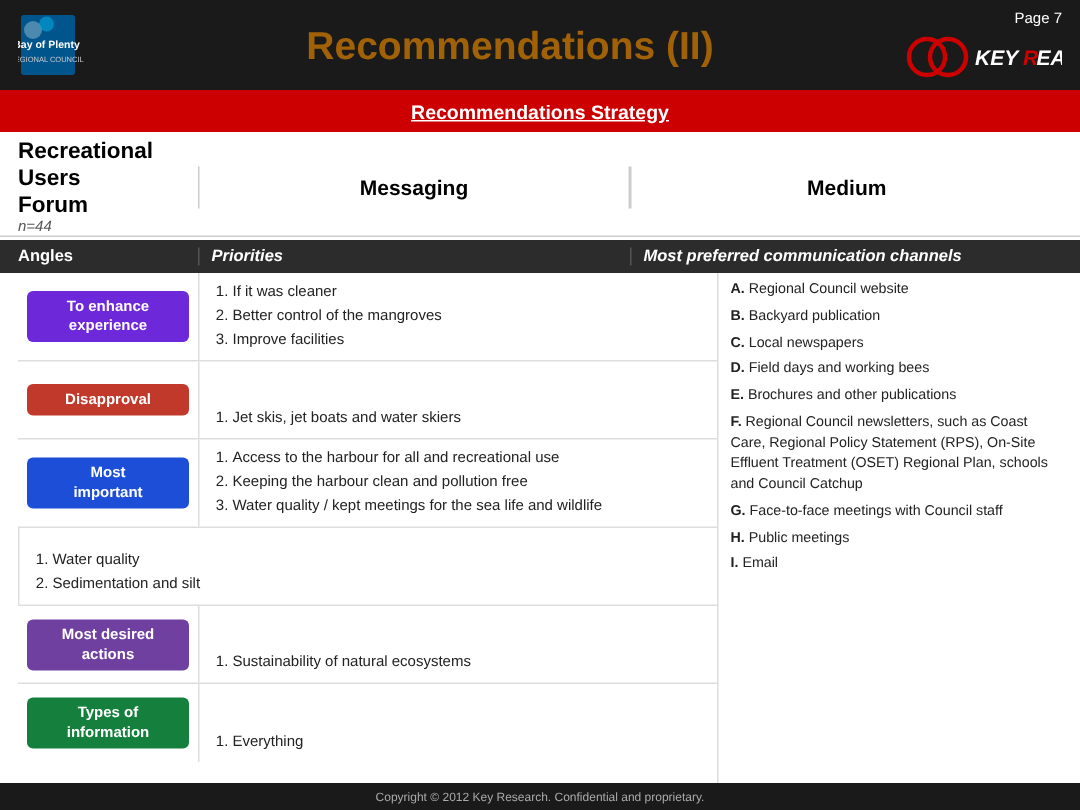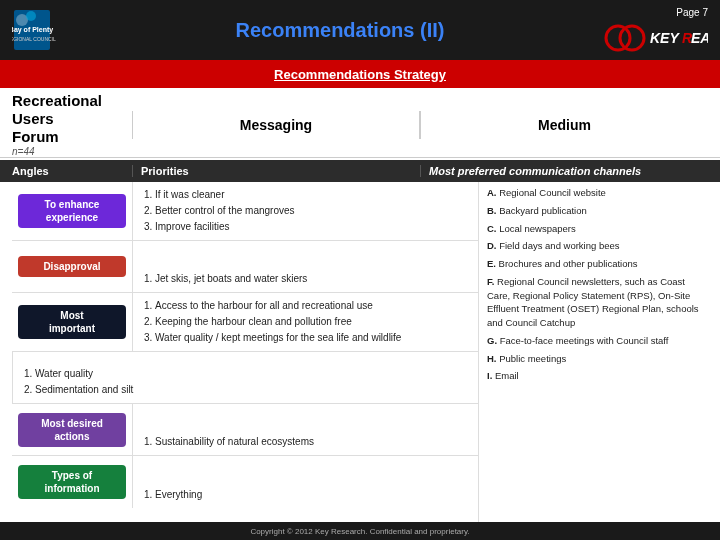--- a/index.html
+++ b/index.html
@@ -76,21 +76,21 @@
       color: #fff;
       font-size: 10px;
       font-weight: bold;
       text-align: center;
       padding: 4px 8px;
       width: 100%;
       line-height: 1.3;
     }
     .btn-green { background: #6d28d9; }
     .btn-red { background: #c0392b; }
-    .btn-blue { background: #0f172a; }
+    .btn-blue { background: #1d4ed8; }
     .btn-orange { background: #c87020; }
     .btn-purple { background: #7040a0; }
     .btn-teal { background: #15803d; }
 
     .priorities-cell {
       flex: 1;
       padding: 5px 8px;
       border-left: 1px solid #ddd;
       font-size: 10px;
       color: #222;
@@ -138,21 +138,21 @@
   <svg class="bop-logo" viewBox="0 0 80 44">
     <rect width="80" height="44" fill="#1a1a1a"></rect>
     <rect x="2" y="2" width="36" height="40" rx="2" fill="#00558c"></rect>
     <text x="19" y="24" font-size="7" fill="#fff" text-anchor="middle" font-weight="bold">Bay of Plenty</text>
     <text x="19" y="33" font-size="5" fill="#ccc" text-anchor="middle">REGIONAL COUNCIL</text>
     <circle cx="10" cy="12" r="6" fill="#fff" opacity="0.3"></circle>
     <circle cx="19" cy="8" r="5" fill="#00a8e0" opacity="0.6"></circle>
   </svg>
 
   <div style="flex:1; display:flex; flex-direction:column; align-items:center;">
-    <span style="color:#3b82f6; font-size:20px; font-weight:bold;">Recommendations (II)</span>
+    <span style="color:#a16207; font-size:26px; font-weight:bold;">Recommendations (II)</span>
   </div>
 
   <div style="display:flex; flex-direction:column; align-items:flex-end; gap:4px;">
     <span style="color:#fff; font-size:10px; align-self:flex-end;">Page 7</span>
 
     <svg width="120" height="32" viewBox="0 0 120 32">
       <rect width="120" height="32" fill="#1a1a1a"></rect>
 
       <circle cx="30" cy="16" r="12" fill="none" stroke="#cc0000" stroke-width="3"></circle>
       <circle cx="44" cy="16" r="12" fill="none" stroke="#cc0000" stroke-width="3"></circle>
@@ -184,21 +184,21 @@
     </div>
     <div style="flex:1; text-align:center; font-size:14px; font-weight:bold; padding:6px 0;">
       <span>Medium</span>
     </div>
   </div>
 
   <div class="col-headers">
     <div class="col-angles">
       <span>Angles</span>
     </div>
-    <div class="col-priorities" style="">
+    <div class="col-priorities" style="font-style:italic;">
       <span>Priorities</span>
     </div>
     <div class="col-channels" style="font-style:italic; width:230px; flex-shrink:0;">
       <span>Most preferred communication channels</span>
     </div>
   </div>
 
   <div style="display:flex; flex:1; overflow:hidden; padding: 0 12px;">
 
     <div style="flex:1; display:flex; flex-direction:column; overflow:hidden;">

